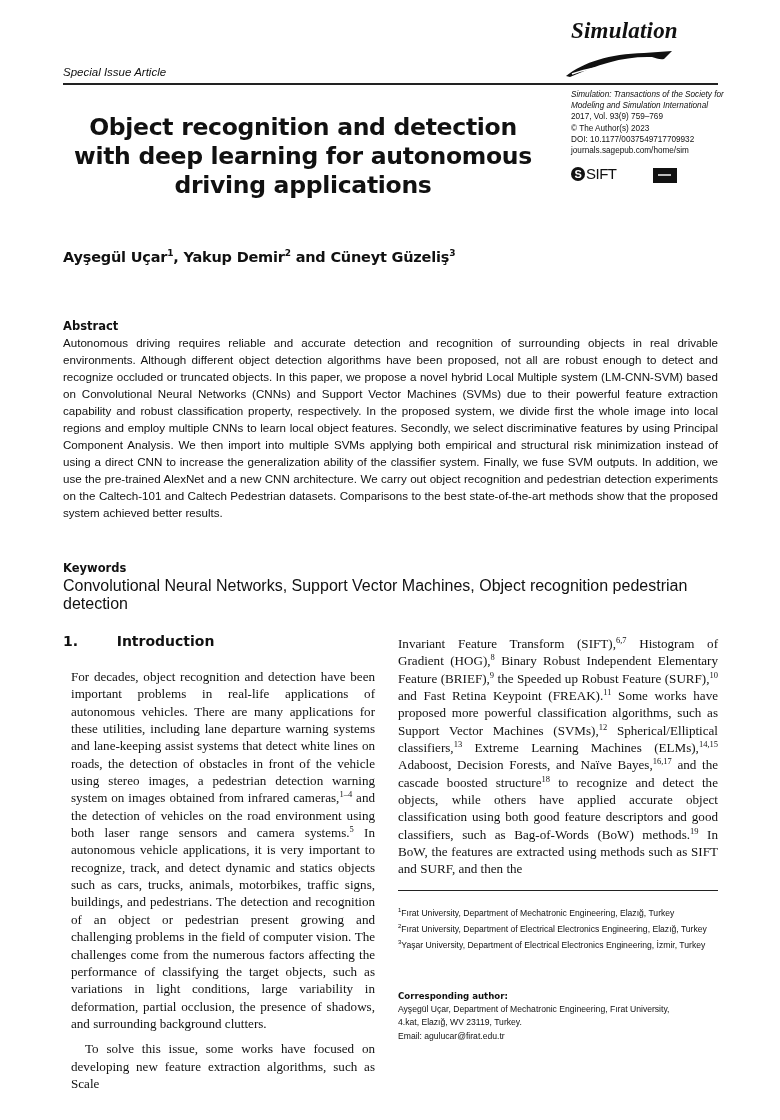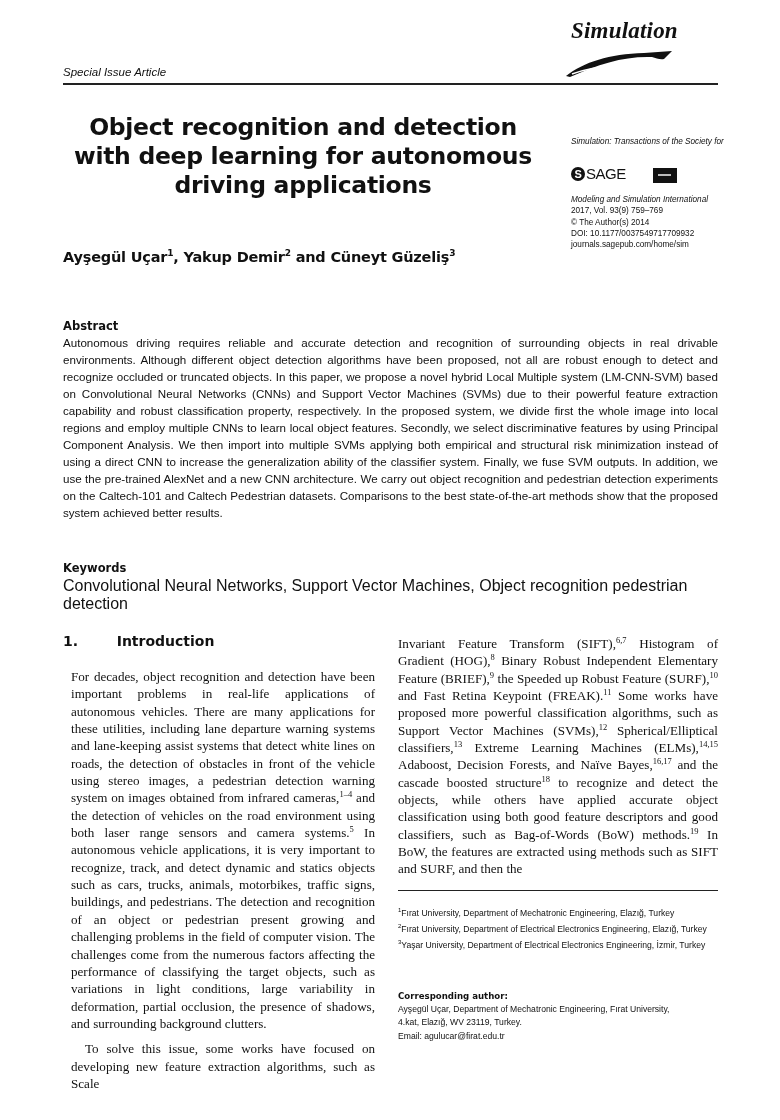--- a/index.html
+++ b/index.html
@@ -4,21 +4,21 @@
 <style>
   html, body { margin: 0; padding: 0; background: #ffffff; }
   body { width: 780px; height: 1120px; position: relative; overflow: hidden; color: #111; }
 
   .journal-name { position: absolute; left: 571px; top: 18px; font-family: "Liberation Serif", serif; font-style: italic; font-weight: bold; font-size: 23px; letter-spacing: 0.2px; }
   .journal-swoosh { position: absolute; left: 564px; top: 48px; width: 110px; height: 30px; }
   .section-label { position: absolute; left: 63px; top: 66px; font-family: "Liberation Sans", sans-serif; font-style: italic; font-size: 11.5px; }
   .header-rule { position: absolute; left: 63px; top: 83px; width: 655px; height: 1.5px; background: #222; }
 
   .meta { position: absolute; left: 571px; top: 89px; width: 200px; font-family: "Liberation Sans", sans-serif; font-size: 8.2px; line-height: 11.2px; }
-  .meta .it { font-style: italic; margin-top: 47px; }
+  .meta .it { font-style: italic; }
   .logos { position: absolute; left: 571px; top: 165px; width: 160px; height: 22px; }
   .sage-logo { position: absolute; left: 0; top: 0; font-family: "Liberation Sans", sans-serif; font-size: 15px; font-weight: normal; letter-spacing: -0.5px; display: flex; align-items: center; }
   .sage-mark { display: inline-block; width: 14px; height: 14px; border-radius: 50%; background: #111; color: #fff; font-size: 11px; line-height: 14px; text-align: center; font-weight: bold; margin-right: 1px; }
   .cope-logo { position: absolute; left: 82px; top: 3px; width: 22px; height: 13px; background: #111; border: 1px solid #111; }
   .cope-logo::after { content: ""; position: absolute; left: 4px; top: 5px; width: 13px; height: 2px; background: #bbb; }
 
   .title { position: absolute; left: 63px; top: 113px; width: 480px; font-family: "DejaVu Sans", sans-serif; font-weight: bold; font-size: 23.5px; line-height: 29px; letter-spacing: -0.3px; text-align: center; }
   .authors { position: absolute; left: 63px; top: 248px; font-family: "DejaVu Sans", sans-serif; font-weight: bold; font-size: 14.5px; letter-spacing: -0.2px; }
   .authors sup { font-size: 9px; }
 
@@ -52,29 +52,29 @@
   <path d="M2 28 C20 14, 45 6, 80 5 L108 3 L100 11 C96 12, 92 10, 88 9 C60 8, 35 16, 6 29 Z" fill="#111"></path>
   <path d="M8 26 C25 20, 40 18, 55 19" stroke="#fff" stroke-width="1.6" fill="none"></path>
 </svg>
 <div class="section-label">Special Issue Article</div>
 <div class="header-rule"></div>
 
 <div class="meta">
   <div class="it">Simulation: Transactions of the Society for</div>
   <div class="it">Modeling and Simulation International</div>
   <div>2017, Vol. 93(9) 759–769</div>
-  <div>© The Author(s) 2014</div>
+  <div>© The Author(s) 2023</div>
   <div>DOI: 10.1177/0037549717709932</div>
   <div>journals.sagepub.com/home/sim</div>
 </div>
 
 <div class="logos">
   <div class="sage-logo">
     <span class="sage-mark">S</span>
-    <span>SAGE</span>
+    <span>SIFT</span>
   </div>
   <div class="cope-logo"></div>
 </div>
 
 <h1 class="title" style="margin:0">Object recognition and detection with deep learning for autonomous driving applications</h1>
 
 <div class="authors">
   <span>Ayşegül Uçar</span><sup>1</sup><span>, </span><span>Yakup Demir</span><sup>2</sup><span style="white-space:pre"> and </span><span>Cüneyt Güzeliş</span><sup>3</sup>
 </div>
 

